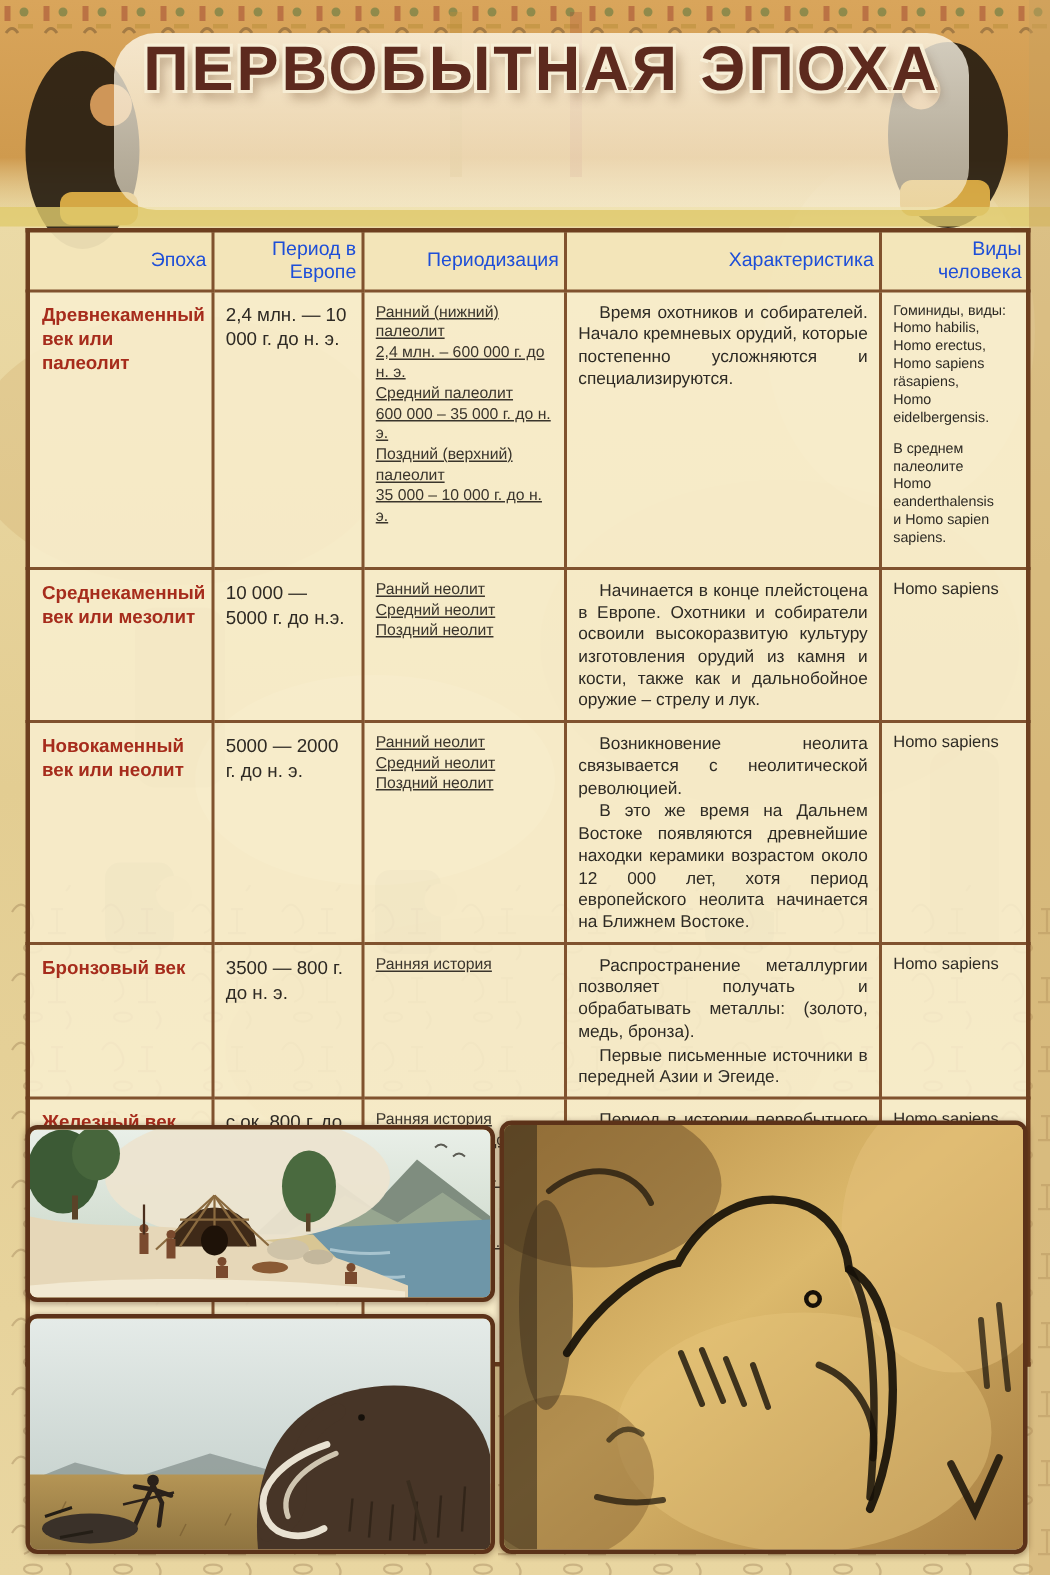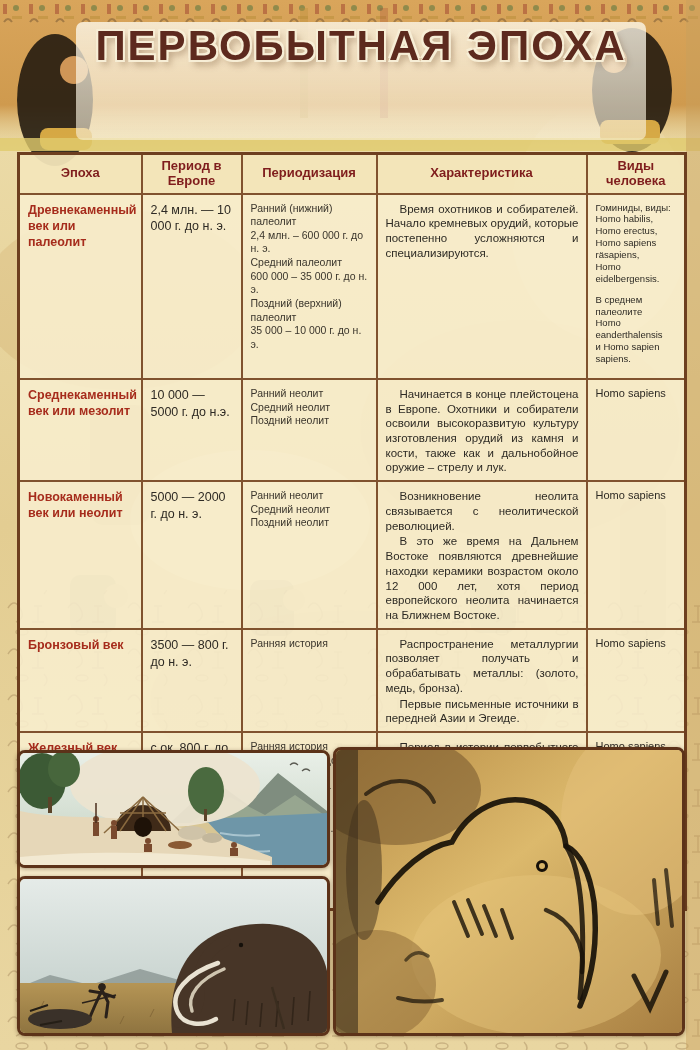--- a/index.html
+++ b/index.html
@@ -8,21 +8,21 @@
     font-family: "Liberation Sans", sans-serif;
     position:relative; overflow:hidden;
     background:#e8d5a0;
   }
   .bg { position:absolute; left:0; top:0; z-index:0; }
 
   
   .title-panel{
     position:absolute; left:76px; top:22px; width:570px; height:118px; z-index:2;
     background:linear-gradient(rgba(252,247,233,.80), rgba(249,241,219,.60));
-    border-radius:7px;
+    border-radius:28px;
     display:flex; flex-direction:column; justify-content:flex-start; align-items:center;
   }
   .title-line{
     font-weight:bold; font-size:42px; line-height:1.12; letter-spacing:2px;
     color:#5d2a1e; text-align:center;
     text-shadow:-2px -2px 0 #f7eed6, 2px -2px 0 #f7eed6, -2px 2px 0 #f7eed6,
                  2px 2px 0 #f7eed6, 4px 5px 7px rgba(80,40,10,.35);
   }
 
   
@@ -30,28 +30,28 @@
     position:absolute; left:17px; top:152px; width:667px; z-index:2;
     border-collapse:collapse; table-layout:fixed;
     border:3px solid #6d3f1f;
   }
   .main-table th, .main-table td{
     border:2px solid #80522e; vertical-align:top; padding:7px 7px 4px 8px;
     background:rgba(248,238,206,.88);
   }
   .main-table th{
     background:rgba(243,229,186,.94);
-    color:#7f1d1d; font-size:13px; font-weight:bold;
-    text-align:center; vertical-align:middle; height:40px; line-height:1.15; padding:3px;
+    color:#1d4ed8; font-size:13px; font-weight:normal;
+    text-align:right; vertical-align:middle; height:40px; line-height:1.15; padding:3px;
   }
   tr.r1 td{ height:125px; } tr.r2 td{ height:83px; } tr.r3 td{ height:124px; }
   tr.r4 td{ height:84px; }  tr.r5 td{ height:129px; }
   td.epoch{ color:#a62c1c; font-weight:bold; font-size:12.5px; line-height:1.3;margin-top:48px; }
   td.period{ color:#2e2a24; font-weight:normal; font-size:12.5px; line-height:1.35; }
-  td.periodization{ color:#3a352c; font-size:10.5px; line-height:1.3; white-space:pre-line; }
+  td.periodization{ color:#3a352c; font-size:10.5px; line-height:1.3; white-space:pre-line;text-decoration:underline; }
   td.charact{ color:#2d2a24; font-size:11.5px; line-height:1.28; text-align:justify; }
   td.charact .para{ text-indent:14px; margin:0 0 1px 0; }
   td.species{ color:#2d2a24; font-size:11px; line-height:1.25; }
   td.species .spara{ white-space:pre-line; margin:0 0 9px 0; }
   tr.r1 td.species .spara{ font-size:9.5px; }
   .para:empty, .spara:empty{ display:none; }
 
   
   .img-frame{
     position:absolute; z-index:2; border:3px solid #5c3219; border-radius:8px;

